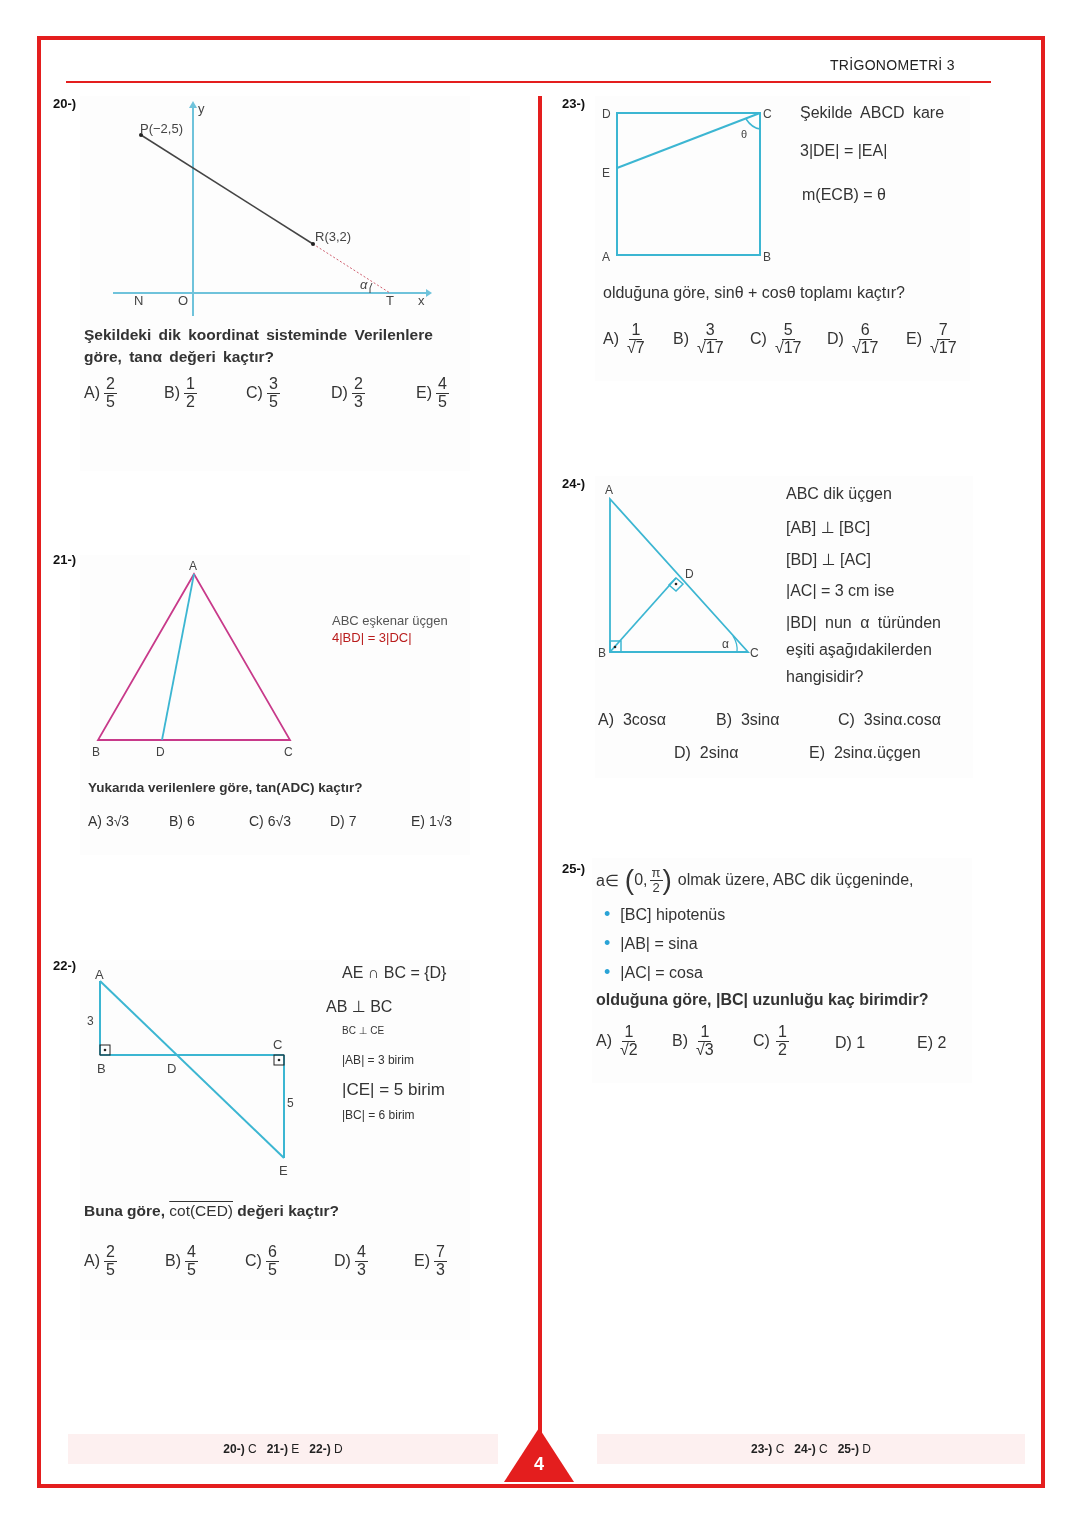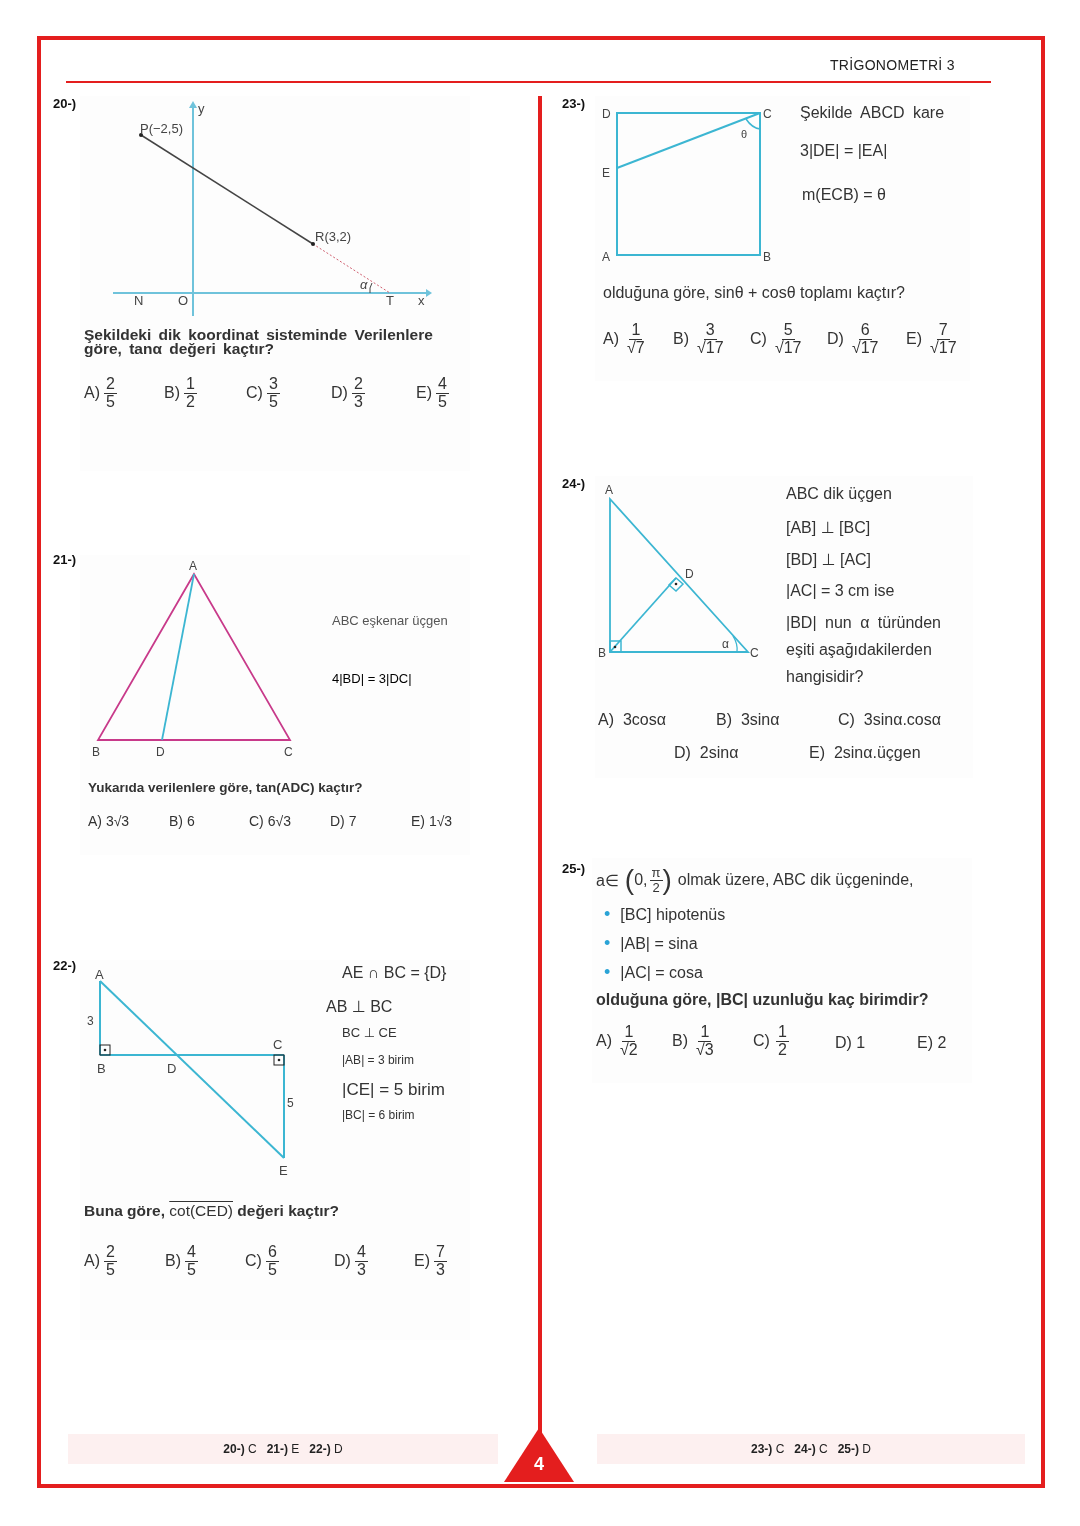--- a/index.html
+++ b/index.html
@@ -50,21 +50,21 @@
   <text x="198" y="113" font-size="13">y</text>
   <text x="140" y="133" font-size="13">P(−2,5)</text>
   <text x="315" y="241" font-size="13">R(3,2)</text>
   <text x="134" y="305" font-size="13">N</text>
   <text x="178" y="305" font-size="13">O</text>
   <text x="386" y="305" font-size="13">T</text>
   <text x="418" y="305" font-size="13">x</text>
   <text x="360" y="289" font-size="13" font-style="italic">α</text>
 </svg>
 <div class="t b" style="left:84px;top:326px;font-size:15.5px;word-spacing:3px">Şekildeki dik koordinat sisteminde Verilenlere</div>
-<div class="t b" style="left:84px;top:340px;font-size:15.5px;word-spacing:3px">göre, tanα değeri kaçtır?</div>
+<div class="t b" style="left:84px;top:348px;font-size:15.5px;word-spacing:3px">göre, tanα değeri kaçtır?</div>
 <div class="opt" style="left:84px;top:376px">
     <span>A)</span>
     <span class="frac">
       <span class="n">2</span>
       <span>5</span>
     </span>
   </div>
 <div class="opt" style="left:164px;top:376px">
     <span>B)</span>
     <span class="frac">
@@ -98,21 +98,21 @@
 <div class="card" style="left:80px;top:555px;width:390px;height:300px"></div>
 <svg style="left:0;top:0" width="1" height="1">
   <polygon points="194,574 98,740 290,740" fill="none" stroke="#c83a8a" stroke-width="1.8"></polygon>
   <line x1="194" y1="574" x2="162" y2="740" stroke="#3cb6d2" stroke-width="1.8"></line>
   <text x="189" y="570" font-size="12">A</text>
   <text x="92" y="756" font-size="12">B</text>
   <text x="156" y="756" font-size="12">D</text>
   <text x="284" y="756" font-size="12">C</text>
 </svg>
 <div class="t" style="left:332px;top:613px;font-size:13px;color:#555">ABC eşkenar üçgen</div>
-<div class="t" style="left:332px;top:671px;font-size:13px;color:#000000">4|BD| = 3|DC|</div>
+<div class="t" style="left:332px;top:630px;font-size:13px;color:#b91c1c">4|BD| = 3|DC|</div>
 <div class="t b" style="left:88px;top:780px;font-size:13.5px">Yukarıda verilenlere göre, tan(ADC) kaçtır?</div>
 <div class="opt" style="left:88px;top:813px;font-size:14px"><span>A)</span>&nbsp;<span>3√3</span></div>
 <div class="opt" style="left:169px;top:813px;font-size:14px"><span>B)</span>&nbsp;<span>6</span></div>
 <div class="opt" style="left:249px;top:813px;font-size:14px"><span>C)</span>&nbsp;<span>6√3</span></div>
 <div class="opt" style="left:330px;top:813px;font-size:14px"><span>D)</span>&nbsp;<span>7</span></div>
 <div class="opt" style="left:411px;top:813px;font-size:14px"><span>E)</span>&nbsp;<span>1√3</span></div>
 
 <div class="qnum" style="left:53px;top:958px">22-)</div>
 <div class="card" style="left:80px;top:960px;width:390px;height:380px"></div>
 <svg style="left:0;top:0" width="1" height="1">
@@ -127,21 +127,21 @@
   <text x="95" y="979" font-size="13">A</text>
   <text x="87" y="1025" font-size="12">3</text>
   <text x="97" y="1073" font-size="13">B</text>
   <text x="167" y="1073" font-size="13">D</text>
   <text x="273" y="1049" font-size="13">C</text>
   <text x="287" y="1107" font-size="12">5</text>
   <text x="279" y="1175" font-size="13">E</text>
 </svg>
 <div class="t" style="left:342px;top:964px;font-size:16px">AE ∩ BC = {D}</div>
 <div class="t" style="left:326px;top:997px;font-size:16px">AB ⊥ BC</div>
-<div class="t" style="left:342px;top:1025px;font-size:13px">BC ⊥ CE</div>
+<div class="t" style="left:342px;top:1025px;font-size:10px">BC ⊥ CE</div>
 <div class="t" style="left:342px;top:1053px;font-size:12px">|AB| = 3 birim</div>
 <div class="t" style="left:342px;top:1080px;font-size:17px">|CE| = 5 birim</div>
 <div class="t" style="left:342px;top:1108px;font-size:12px">|BC| = 6 birim</div>
 <div class="t" style="left:84px;top:1202px;font-size:15.5px"><span class="b">Buna göre,</span> <span style="text-decoration:overline">cot(CED)</span> <span class="b">değeri kaçtır?</span></div>
 <div class="opt" style="left:84px;top:1244px">
     <span>A)</span>
     <span class="frac">
       <span class="n">2</span>
       <span>5</span>
     </span>

